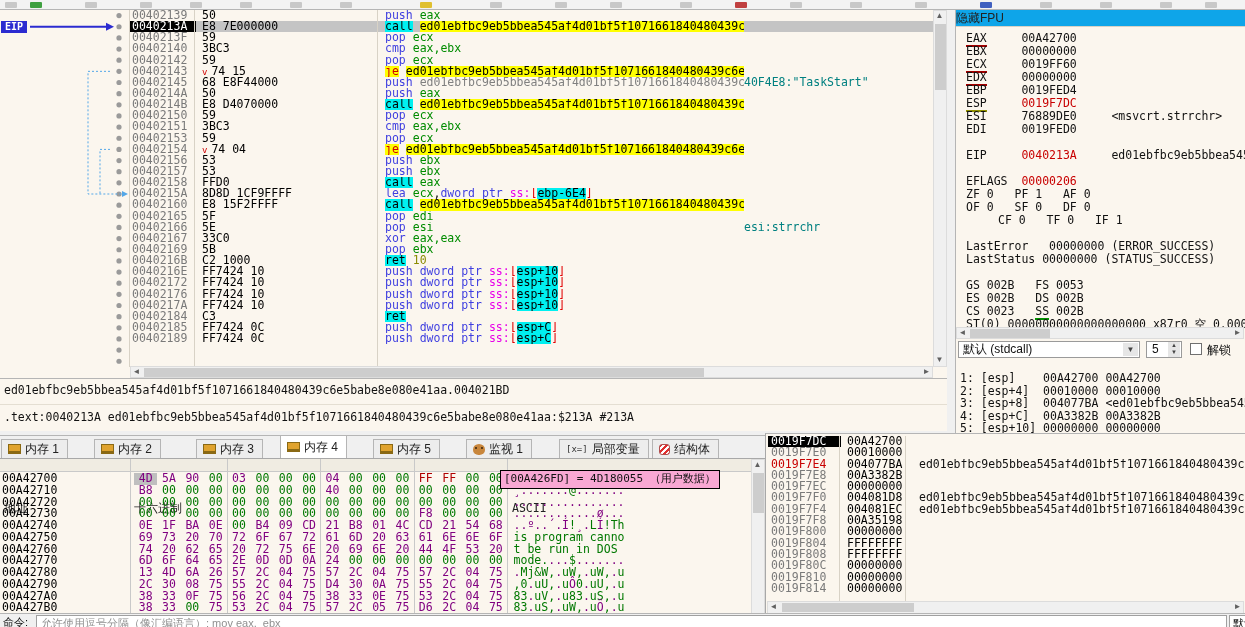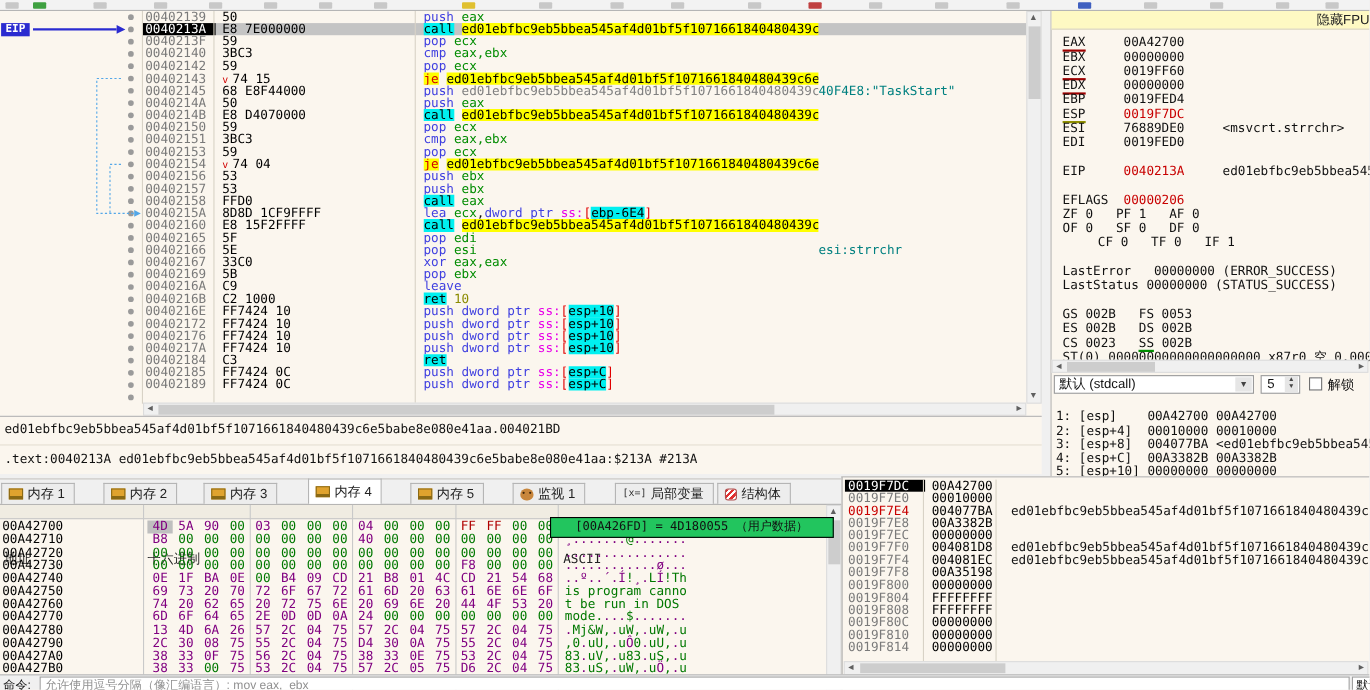--- a/index.html
+++ b/index.html
@@ -38,22 +38,22 @@
   .sb-arrow{position:absolute;color:#606060;font-size:8px;line-height:10px;text-align:center;width:11px;height:11px;}
 
   
   #infopane{left:0;top:378px;width:947px;height:52px;background:#FBF6EE;border-top:1px solid #B5B5B5;}
   #infopane .l1{position:absolute;left:4px;top:4px;color:#111;}
   #infopane .l2{position:absolute;left:4px;top:31px;color:#111;}
   #infopane .divider{position:absolute;left:0;top:25px;width:947px;height:1px;background:#E4DED2;}
 
   
   #regs{left:955px;top:10px;width:290px;height:425px;background:#FBF6EE;border-left:1px solid #B5B5B5;box-sizing:border-box;}
-  #regs-title{position:absolute;left:0;top:0;width:100%;height:16px;text-align:right;line-height:16px;
-     background:#fef9c3;border-bottom:1px solid #D8D2C6;color:#222;}
+  #regs-title{position:absolute;left:0;top:0;width:100%;height:16px;text-align:left;line-height:16px;
+     background:#0ea5e9;border-bottom:1px solid #D8D2C6;color:#222;}
   .rline{position:absolute;left:10px;height:13px;line-height:13px;}
   .rl-pl{color:#111;} .rl-red{color:#C80000;}
   .ulr{border-bottom:2px solid #A00000;} .ulo{border-bottom:2px solid #909000;} .ulg{border-bottom:2px solid #009000;}
   #conv{position:absolute;left:2px;top:331px;width:286px;height:18px;}
   #conv-select{position:absolute;left:0;top:0;width:182px;height:17px;background:#FFF;border:1px solid #9A9A9A;
      line-height:15px;padding-left:4px;box-sizing:border-box;color:#111;}
   #conv-select .dd{position:absolute;right:1px;top:1px;width:15px;height:13px;background:#E6E6E6;color:#444;
      font-size:8px;text-align:center;line-height:13px;}
   #conv-spin{position:absolute;left:188px;top:0;width:36px;height:17px;background:#FFF;border:1px solid #9A9A9A;
      box-sizing:border-box;padding-left:5px;line-height:15px;color:#111;}
@@ -81,22 +81,22 @@
   .mr{display:flex;height:11.77px;line-height:11.9px;font-family:"DejaVu Sans Mono",monospace;font-size:11.5px;white-space:pre;}
   .mr .maddr{width:132px;padding-left:2px;color:#000;flex:none;}
   .mr .mb{width:23.35px;text-align:center;flex:none;}
   .mr .masc{padding-left:6px;flex:none;}
   .b-z{color:#007800;} .b-n{color:#800080;} .b-f{color:#B00000;}
   .a-p{color:#007800;} .a-n{color:#800080;} .a-f{color:#B00000;}
   .mb.selb{background:#BFBFBF;}
   .dsep{position:absolute;top:23px;width:1px;height:169px;background:#C9C9C9;}
 
   
-  #tooltip{left:500px;top:470px;width:auto;height:17px;background:#22c55e;border:1px solid #000;
-     font-family:"DejaVu Sans Mono",monospace;font-size:11px;line-height:16px;padding:0 22px;z-index:30;color:#111;white-space:pre;}
+  #tooltip{left:500px;top:470px;width:auto;height:17px;background:#f9a8d4;border:1px solid #000;
+     font-family:"DejaVu Sans Mono",monospace;font-size:11px;line-height:16px;padding:0 3px;z-index:30;color:#111;white-space:pre;}
 
   
   #stackpane{left:765px;top:433px;width:480px;height:194px;background:#FBF6EE;border-top:1px solid #B5B5B5;border-left:1px solid #A8A8A8;box-sizing:border-box;}
   #stack-rows{position:absolute;left:2px;top:2px;width:476px;height:166px;overflow:hidden;}
   .sr{display:flex;height:11.3px;line-height:11.45px;font-family:"DejaVu Sans Mono",monospace;font-size:11.5px;white-space:pre;}
   .sr .saddr{width:70px;padding-left:3px;color:#7A7A7A;flex:none;}
   .sr.sel .saddr{background:#000;color:#FFF;}
   .sr.redaddr .saddr{color:#C80000;}
   .sr .sval{width:64px;padding-left:6px;color:#000;flex:none;}
   .sr .scom{flex:1;overflow:hidden;color:#111;padding-left:8px;}
@@ -195,21 +195,20 @@
       <div class="dr"><div class="addr">00402154</div><div class="bytes"><span class="jv">v</span>74 04</div><div class="ins"><span class="tk-jm">je</span><span class="tk-pl"> </span><span class="tk-tg">ed01ebfbc9eb5bbea545af4d01bf5f1071661840480439c6e5babe8e080e41aa</span></div><div class="com"></div></div>
       <div class="dr"><div class="addr">00402156</div><div class="bytes">53</div><div class="ins"><span class="tk-mn">push </span><span class="tk-reg">ebx</span></div><div class="com"></div></div>
       <div class="dr"><div class="addr">00402157</div><div class="bytes">53</div><div class="ins"><span class="tk-mn">push </span><span class="tk-reg">ebx</span></div><div class="com"></div></div>
       <div class="dr"><div class="addr">00402158</div><div class="bytes">FFD0</div><div class="ins"><span class="tk-cm">call</span><span class="tk-pl"> </span><span class="tk-reg">eax</span></div><div class="com"></div></div>
       <div class="dr"><div class="addr">0040215A</div><div class="bytes">8D8D 1CF9FFFF</div><div class="ins"><span class="tk-mn">lea </span><span class="tk-reg">ecx</span><span class="tk-pl">,</span><span class="tk-mn">dword ptr </span><span class="tk-seg">ss:</span><span class="tk-br">[</span><span class="tk-mem">ebp-6E4</span><span class="tk-br">]</span></div><div class="com"></div></div>
       <div class="dr"><div class="addr">00402160</div><div class="bytes">E8 15F2FFFF</div><div class="ins"><span class="tk-cm">call</span><span class="tk-pl"> </span><span class="tk-tg">ed01ebfbc9eb5bbea545af4d01bf5f1071661840480439c6e5babe8e080e41aa</span></div><div class="com"></div></div>
       <div class="dr"><div class="addr">00402165</div><div class="bytes">5F</div><div class="ins"><span class="tk-mn">pop </span><span class="tk-reg">edi</span></div><div class="com"></div></div>
       <div class="dr"><div class="addr">00402166</div><div class="bytes">5E</div><div class="ins"><span class="tk-mn">pop </span><span class="tk-reg">esi</span></div><div class="com">esi:strrchr</div></div>
       <div class="dr"><div class="addr">00402167</div><div class="bytes">33C0</div><div class="ins"><span class="tk-mn">xor </span><span class="tk-reg">eax,eax</span></div><div class="com"></div></div>
       <div class="dr"><div class="addr">00402169</div><div class="bytes">5B</div><div class="ins"><span class="tk-mn">pop </span><span class="tk-reg">ebx</span></div><div class="com"></div></div>
-      <div class="dr"><div class="addr">0040216A</div><div class="bytes">C9</div><div class="ins"><span class="tk-mn">leave</span></div><div class="com"></div></div>
       <div class="dr"><div class="addr">0040216B</div><div class="bytes">C2 1000</div><div class="ins"><span class="tk-cm">ret</span><span class="tk-pl"> </span><span class="tk-imm">10</span></div><div class="com"></div></div>
       <div class="dr"><div class="addr">0040216E</div><div class="bytes">FF7424 10</div><div class="ins"><span class="tk-mn">push </span><span class="tk-mn">dword ptr </span><span class="tk-seg">ss:</span><span class="tk-br">[</span><span class="tk-mem">esp+10</span><span class="tk-br">]</span></div><div class="com"></div></div>
       <div class="dr"><div class="addr">00402172</div><div class="bytes">FF7424 10</div><div class="ins"><span class="tk-mn">push </span><span class="tk-mn">dword ptr </span><span class="tk-seg">ss:</span><span class="tk-br">[</span><span class="tk-mem">esp+10</span><span class="tk-br">]</span></div><div class="com"></div></div>
       <div class="dr"><div class="addr">00402176</div><div class="bytes">FF7424 10</div><div class="ins"><span class="tk-mn">push </span><span class="tk-mn">dword ptr </span><span class="tk-seg">ss:</span><span class="tk-br">[</span><span class="tk-mem">esp+10</span><span class="tk-br">]</span></div><div class="com"></div></div>
       <div class="dr"><div class="addr">0040217A</div><div class="bytes">FF7424 10</div><div class="ins"><span class="tk-mn">push </span><span class="tk-mn">dword ptr </span><span class="tk-seg">ss:</span><span class="tk-br">[</span><span class="tk-mem">esp+10</span><span class="tk-br">]</span></div><div class="com"></div></div>
       <div class="dr"><div class="addr">00402184</div><div class="bytes">C3</div><div class="ins"><span class="tk-cm">ret</span></div><div class="com"></div></div>
       <div class="dr"><div class="addr">00402185</div><div class="bytes">FF7424 0C</div><div class="ins"><span class="tk-mn">push </span><span class="tk-mn">dword ptr </span><span class="tk-seg">ss:</span><span class="tk-br">[</span><span class="tk-mem">esp+C</span><span class="tk-br">]</span></div><div class="com"></div></div>
       <div class="dr"><div class="addr">00402189</div><div class="bytes">FF7424 0C</div><div class="ins"><span class="tk-mn">push </span><span class="tk-mn">dword ptr </span><span class="tk-seg">ss:</span><span class="tk-br">[</span><span class="tk-mem">esp+C</span><span class="tk-br">]</span></div><div class="com"></div></div>
     </div>
   <div class="vsep" style="left:129px;"></div>
@@ -291,21 +290,21 @@
 <div id="dumppane" class="abs">
   <div id="dumptabs">
       <div class="dtab" style="left: 1px;">
         <span class="icon-mem"></span>
         <span>内存 1</span>
       </div>
       <div class="dtab" style="left: 94px;">
         <span class="icon-mem"></span>
         <span>内存 2</span>
       </div>
-      <div class="dtab" style="left: 185px; align-items: center;">
+      <div class="dtab" style="left: 196px; align-items: center;">
         <span class="icon-mem"></span>
         <span>内存 3</span>
       </div>
       <div class="dtab active" style="left: 280px;">
         <span class="icon-mem"></span>
         <span>内存 4</span>
       </div>
       <div class="dtab" style="left: 373px;">
         <span class="icon-mem"></span>
         <span>内存 5</span>

